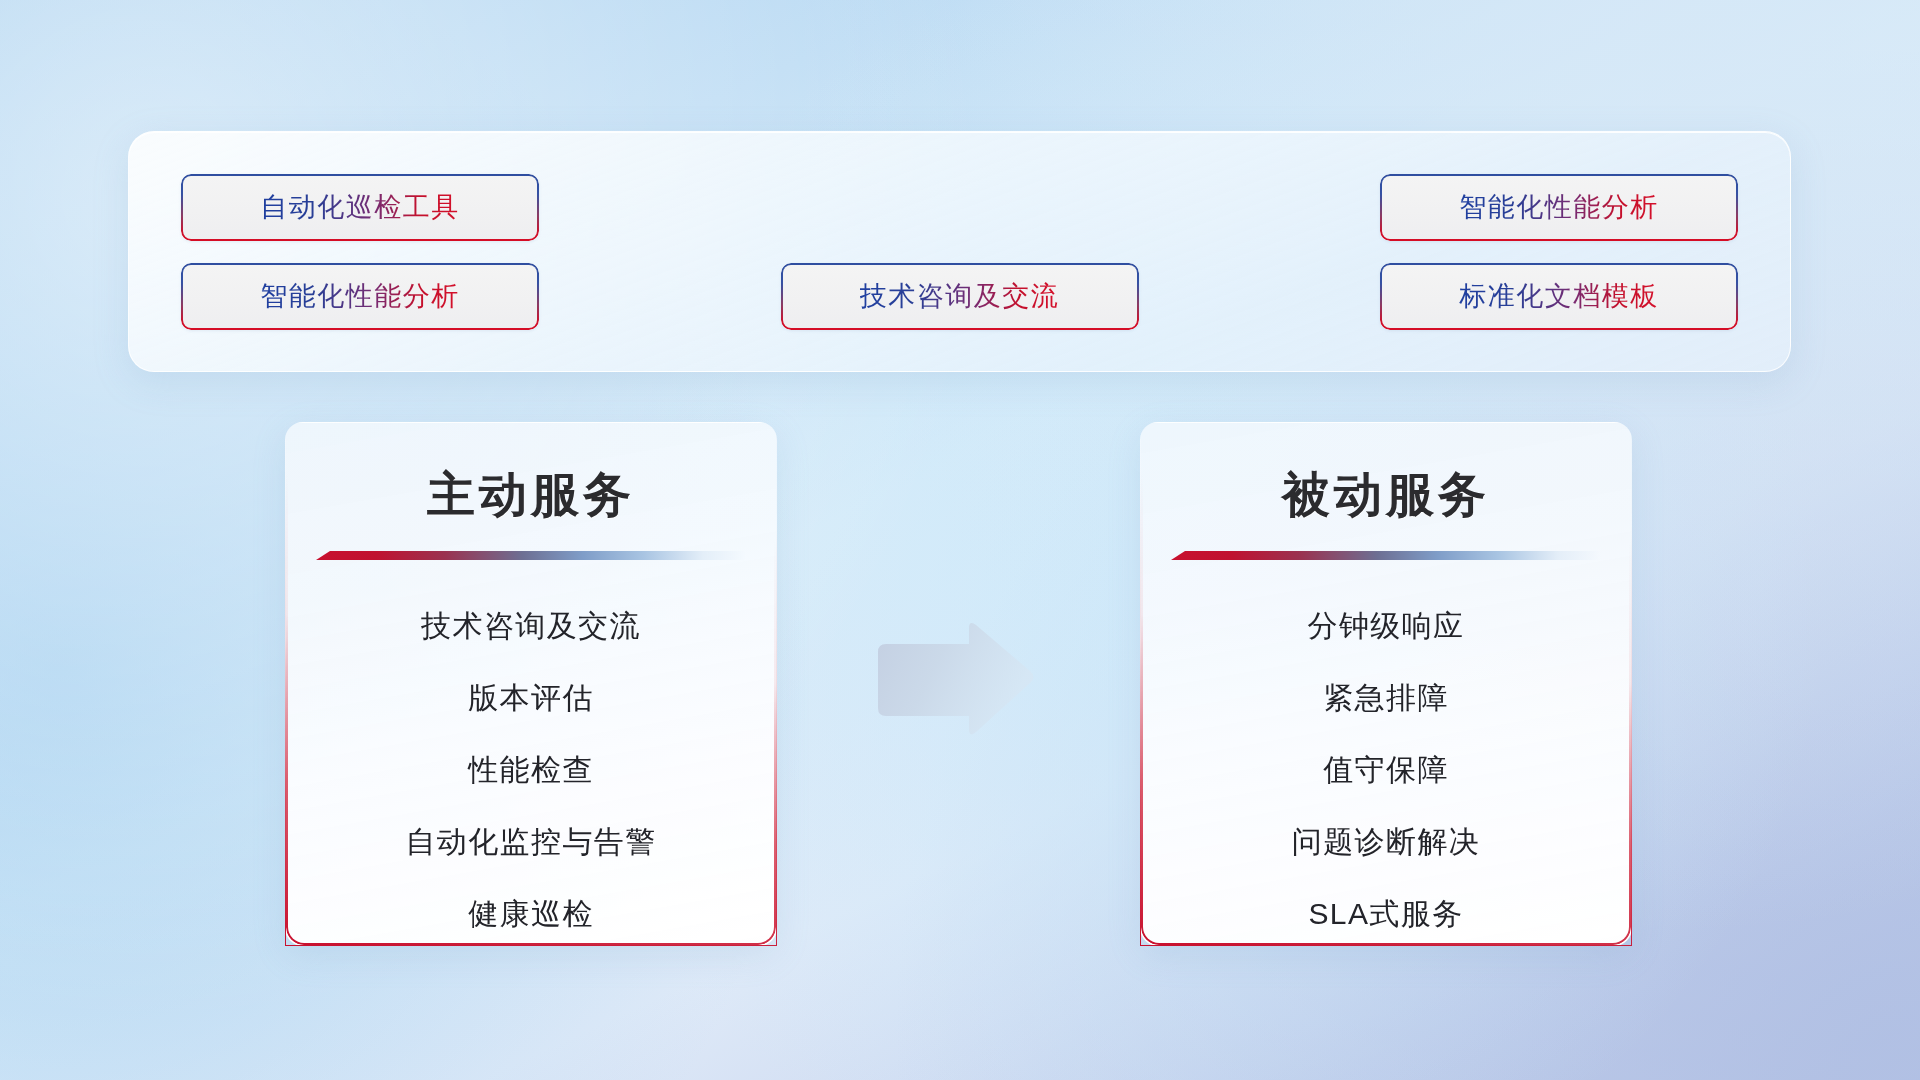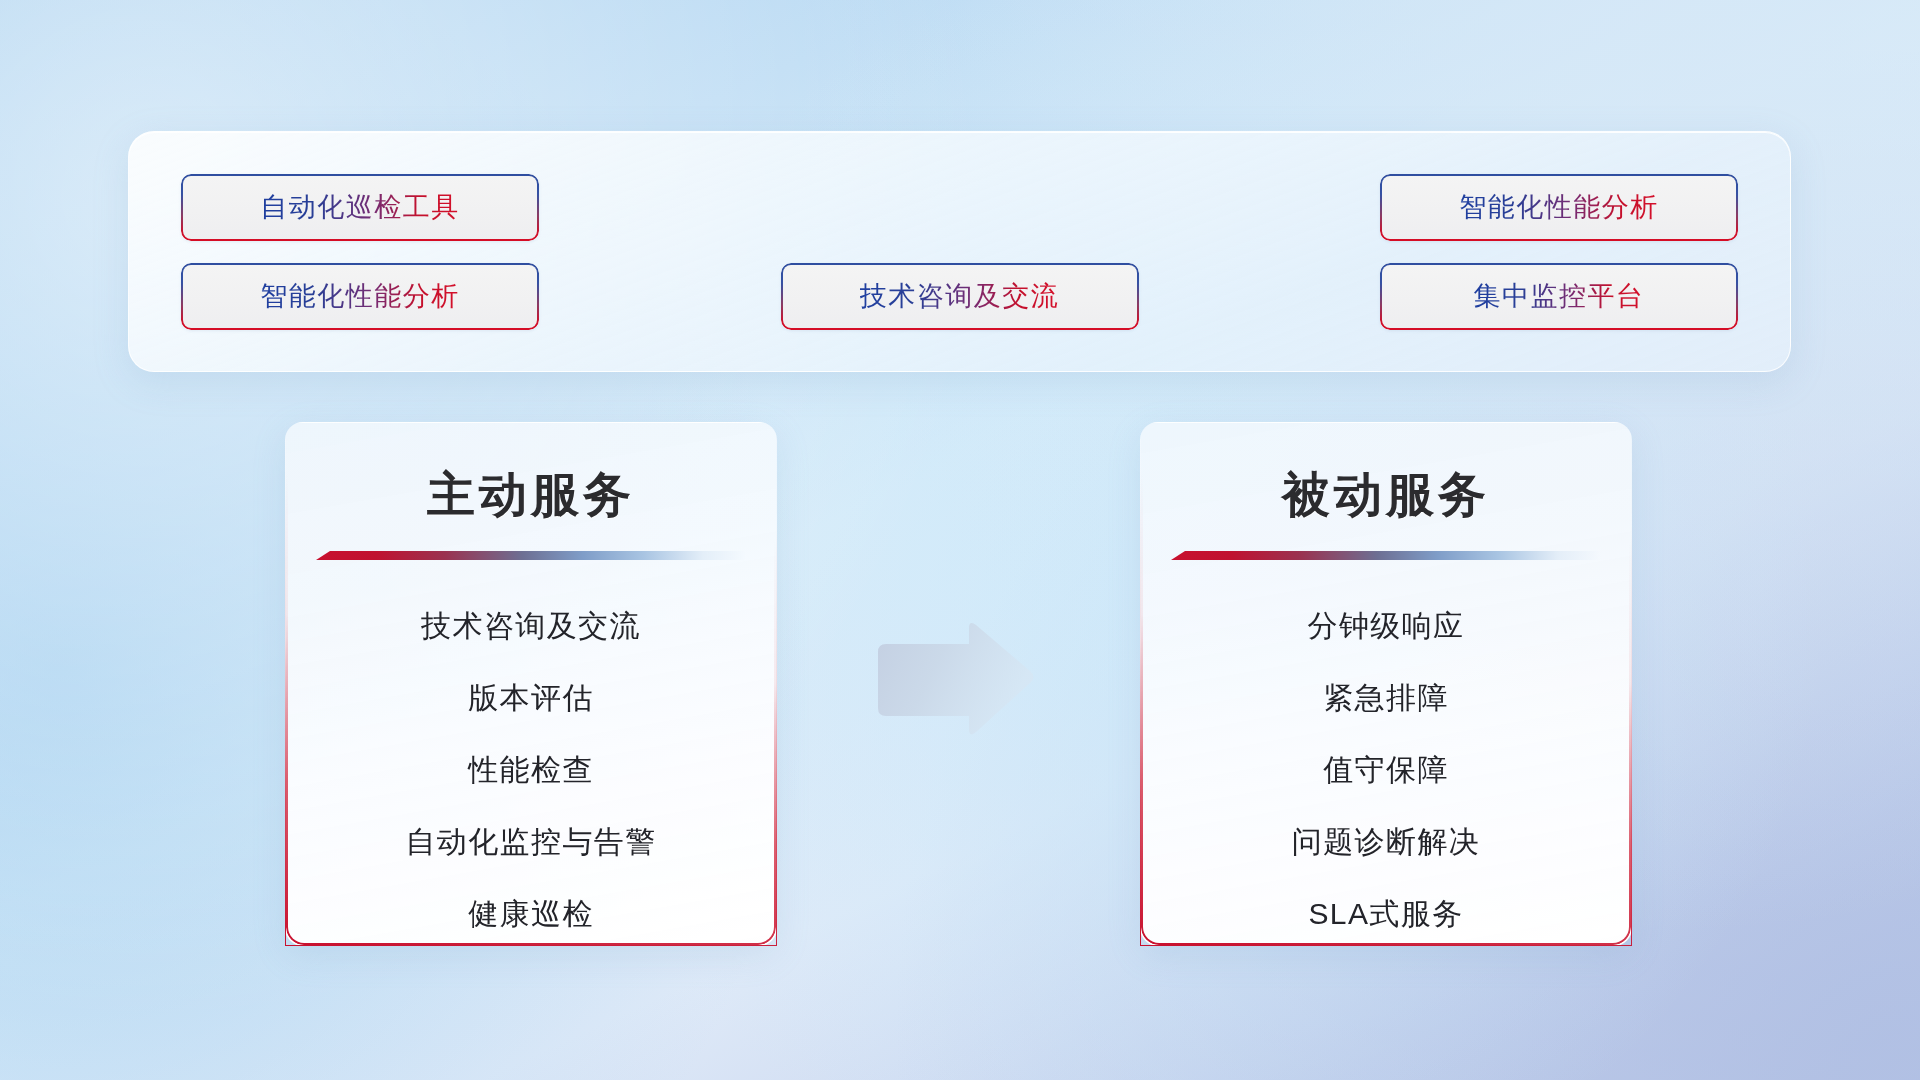--- a/index.html
+++ b/index.html
@@ -190,21 +190,21 @@
     </div>
 
     <div class="chip-row">
       <div class="chip">
         <span class="chip-label">智能化性能分析</span>
       </div>
       <div class="chip">
         <span class="chip-label">技术咨询及交流</span>
       </div>
       <div class="chip">
-        <span class="chip-label">集中监控平台</span>
+        <span class="chip-label">标准化文档模板</span>
       </div>
     </div>
 
   </section>
 
   <section class="service-card" id="card-active">
     <div class="rim"></div>
     <h2 class="card-title">主动服务</h2>
     <div class="card-divider"></div>
     <ul class="card-list">

